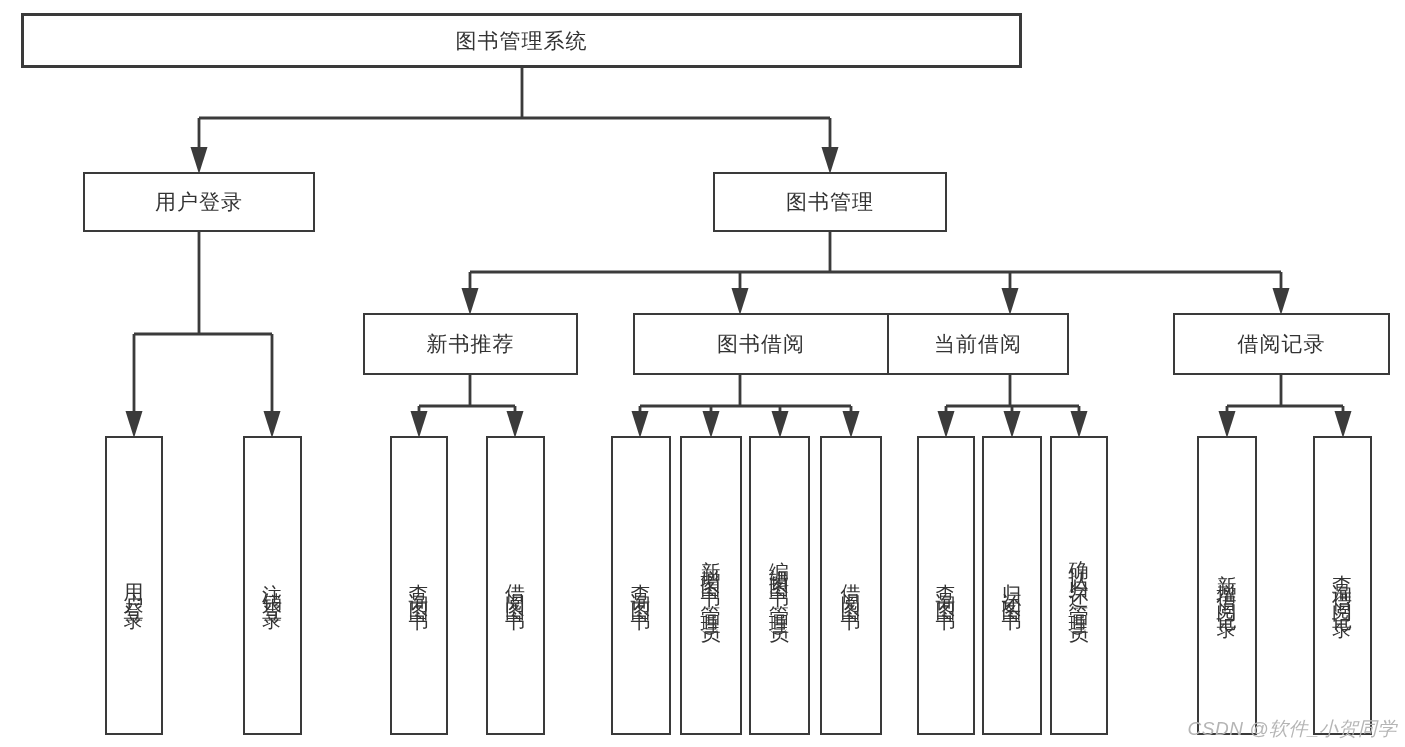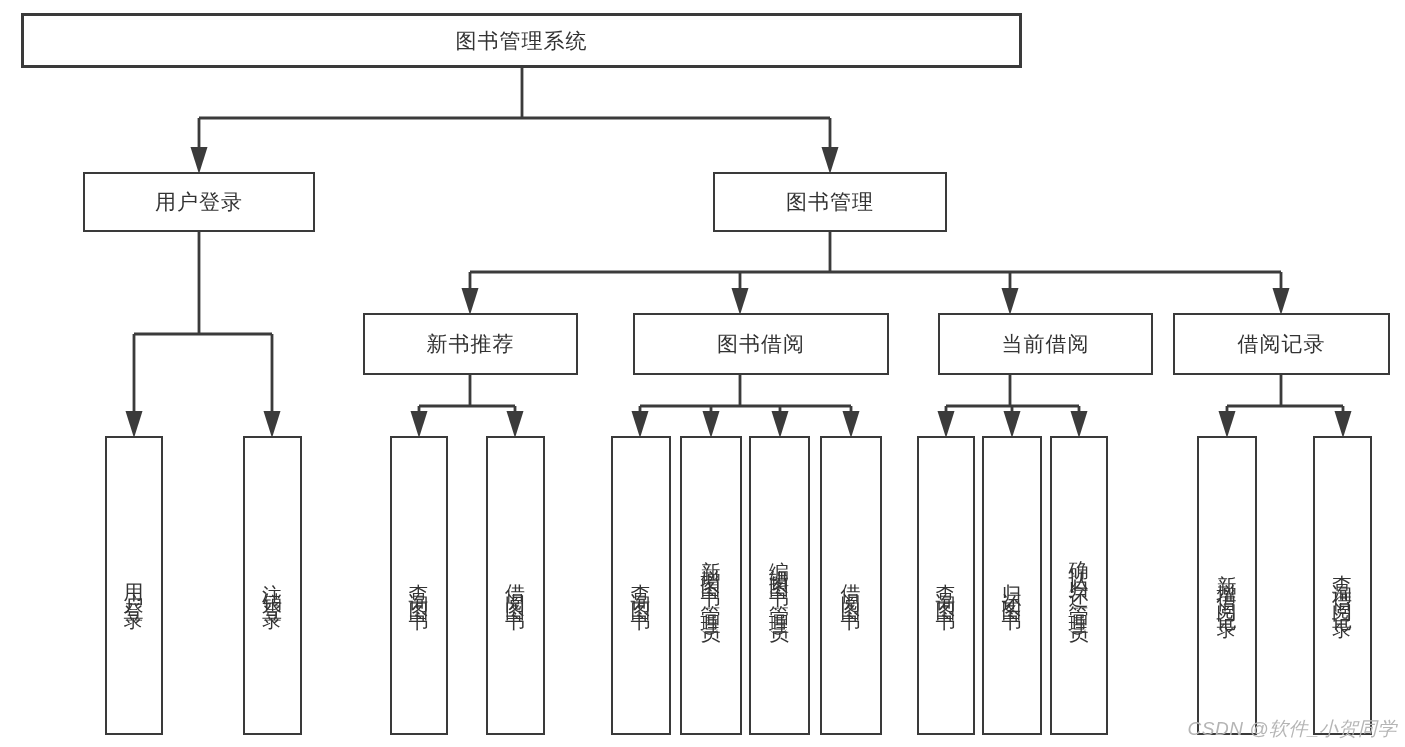--- a/index.html
+++ b/index.html
@@ -97,21 +97,21 @@
   <div class="node" style="left:363px;top:313px;width:215px;height:62px">
     <span class="hlabel">新书推荐</span>
   </div>
 
   <div class="node" style="left:713px;top:172px;width:234px;height:60px">
     <span class="hlabel">图书管理</span>
   </div>
   <div class="node" style="left:633px;top:313px;width:256px;height:62px">
     <span class="hlabel">图书借阅</span>
   </div>
-  <div class="node" style="left:938px;top:313px;width:215px;height:62px">
+  <div class="node" style="left:887px;top:313px;width:182px;height:62px">
     <span class="hlabel">当前借阅</span>
   </div>
   <div class="node" style="left:1173px;top:313px;width:217px;height:62px">
     <span class="hlabel">借阅记录</span>
   </div>
 
   <div class="node leaf" style="left:105px;width:58px">
     <span class="vtext">用户登录</span>
   </div>
   <div class="node leaf" style="left:243px;width:59px">

